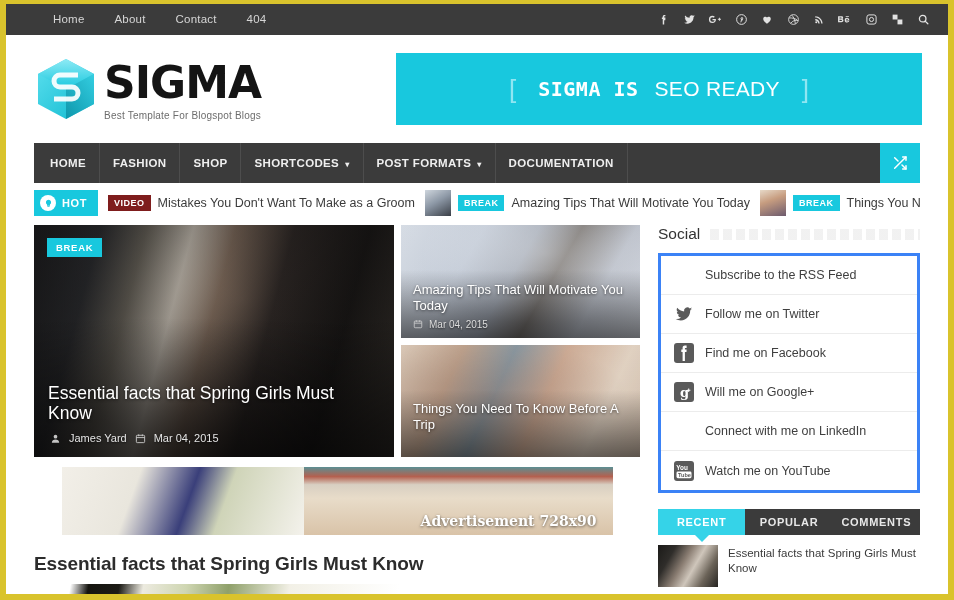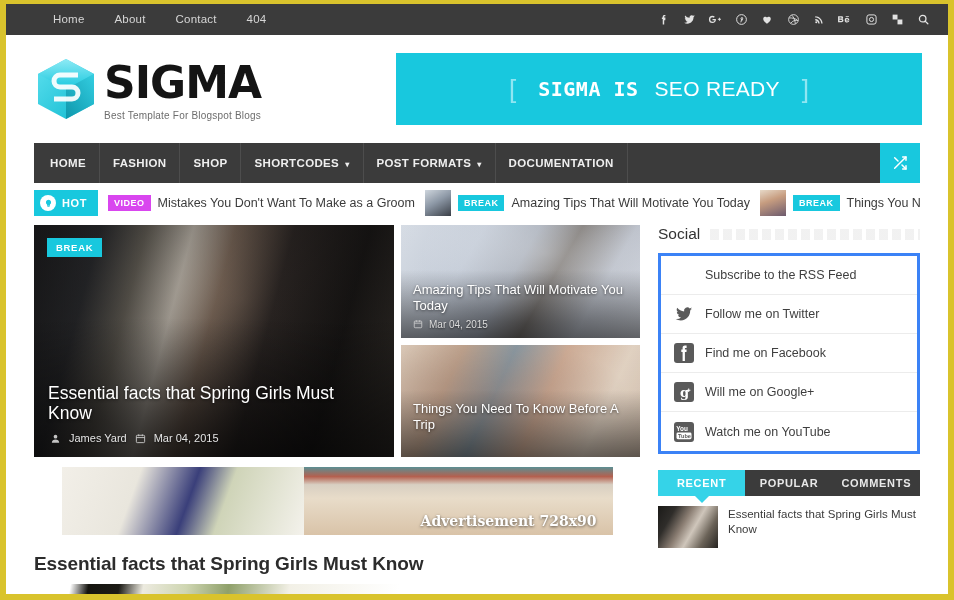--- a/index.html
+++ b/index.html
@@ -177,21 +177,21 @@
     flex: 0 0 26px;
     background-size: cover;
     background-position: center;
   }
   .t-badge {
     font-size: 9px; font-weight: 700; color: #fff;
     background: #18c8de;
     padding: 3px 6px;
     letter-spacing: .5px;
   }
-  .t-badge.video { background: #d946ef; }
+  .t-badge.video { background: #7f1d1d; }
   .t-text { font-size: 12.5px; color: #3b3b3b; }
 
   
   .content {
     display: flex;
     margin: 7px 28px 0 28px;
     gap: 18px;
   }
   .col-main { width: 606px; flex: 0 0 606px; }
   .col-side { flex: 1; }
@@ -646,20 +646,28 @@
           <span class="s-ico">
             <svg width="24" height="24" viewBox="0 0 24 24">
                   <rect x="2" y="2" width="20" height="20" rx="3" fill="#5a5a5a"></rect>
                   <text x="8" y="17" font-family="DejaVu Serif, serif" font-size="13" font-weight="bold" fill="#fff">g</text>
                   <path d="M16.2 8.6v1.2h-1.2v1h1.2v1.2h1v-1.2h1.2v-1h-1.2V8.6z" fill="#fff"></path>
                 </svg>
           </span>
           <span class="s-lbl">Will me on Google+</span>
         </div>
 
+        <div class="s-row">
+          <span class="s-ico blank">
+            <svg width="24" height="24" viewBox="0 0 24 24">
+                  <rect x="2" y="2" width="20" height="20" rx="3" fill="#5a5a5a"></rect>
+                </svg>
+          </span>
+          <span class="s-lbl">Connect with me on LinkedIn</span>
+        </div>
 
         <div class="s-row">
           <span class="s-ico">
             <svg width="24" height="24" viewBox="0 0 24 24">
                   <rect x="2" y="2" width="20" height="20" rx="3" fill="#5a5a5a"></rect>
                   <text x="4.2" y="11.2" font-family="Liberation Sans, sans-serif" font-size="6.4" font-weight="bold" fill="#fff">You</text>
                   <rect x="4.5" y="12.6" width="15" height="6.6" rx="1.4" fill="#fff"></rect>
                   <text x="6" y="17.8" font-family="Liberation Sans, sans-serif" font-size="5.6" font-weight="bold" fill="#5a5a5a">Tube</text>
                 </svg>
           </span>

